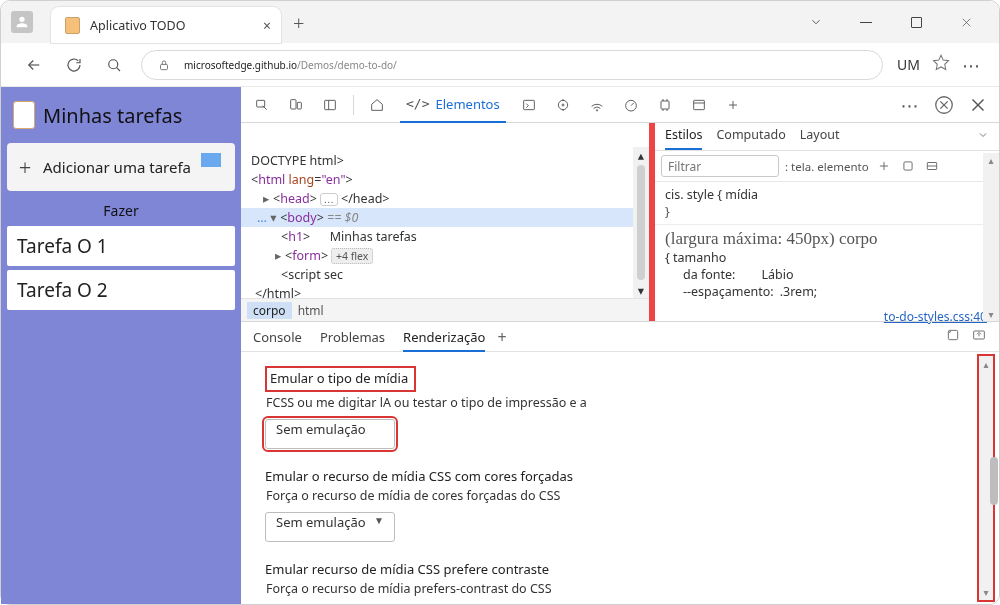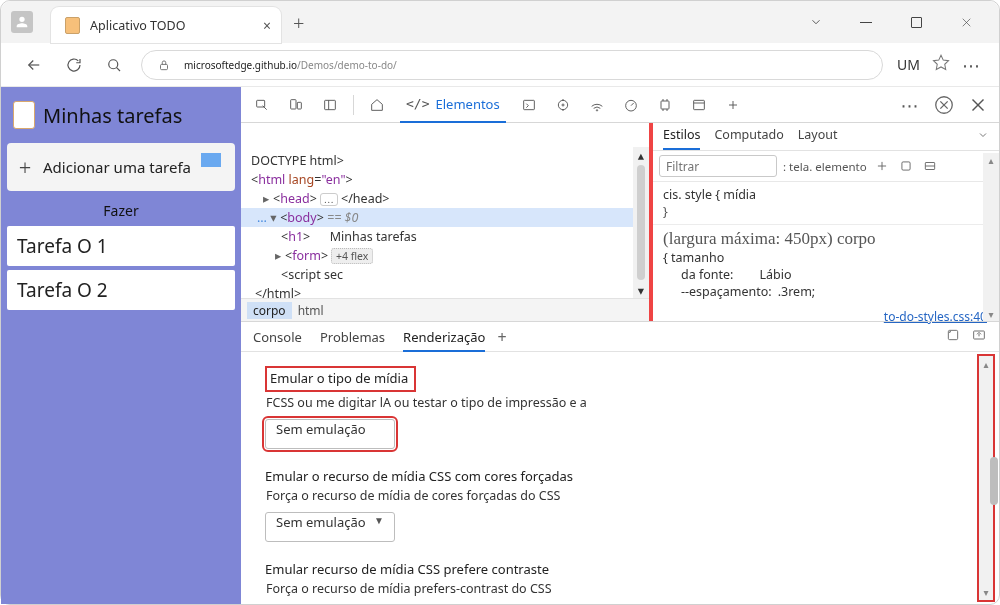--- a/index.html
+++ b/index.html
@@ -74,21 +74,21 @@
   .dom-line.sel { background: #d7e6fb; }
   .dom-hint { display:inline-block; font-family: "Segoe UI"; color:#555; background:#fff; border:1px solid #ccc; border-radius:3px; font-size:10px; padding:0 3px; margin-left:3px; }
   .flex-badge { background: #eee; border: 1px dotted #bbb; font-size: 10.5px; color:#555; padding: 0 4px; border-radius: 3px; margin-left:3px; }
   .dom-breadcrumb { position:absolute; left:0; right:0; bottom:0; height:23px; background:#f4f4f4; border-top:1px solid #e2e2e2; display:flex; align-items:center; padding-left:6px; font-size:12px; }
   .dom-breadcrumb .bc-item { padding: 0 6px; color:#555;}
   .dom-breadcrumb .bc-item.sel { background: #cfe0f6; color:#222; }
   .dom-scrollbar { position:absolute; right:0; top:0; bottom:23px; width:16px; background:#f1f1f1; display:flex; flex-direction:column; align-items:center;}
   .dom-scrollbar .arrow { height:16px; }
   .dom-scrollbar .thumb { flex:1; width:8px; background:#cfcfcf; border-radius:4px; margin:2px 0;}
 
-  .styles-pane { width: 350px; border-left: 4px solid #ef4444; display:flex; flex-direction: column; font-size:12.5px; color:#333; position: relative; }
+  .styles-pane { width: 350px; border-left: 6px solid #ef4444; display:flex; flex-direction: column; font-size:12.5px; color:#333; position: relative; }
   .styles-tabs { height: 30px; display:flex; align-items:center; gap: 14px; padding: 0 10px; border-bottom:1px solid #e2e2e2; }
   .styles-tabs .st-tab { font-size: 12.5px; color: #444; padding-bottom:5px; }
   .styles-tabs .st-tab.active { border-bottom: 2px solid #1a6ed8; color:#222; padding-top:3px; }
   .styles-tabs .chev { margin-left:auto; }
   .filterline { display:flex; align-items:center; gap:6px; padding: 4px 6px; border-bottom:1px solid #e8e8e8; }
   .filterline input { height: 22px; border:1px solid #c9c9c9; border-radius:3px; padding:0 6px; font-size:12px; width: 118px; }
   .filterline .hov { font-size:11.5px; color:#555; }
   .filterline .smico { width:18px; height:18px; display:flex; align-items:center; justify-content:center; }
   .rule-block { padding: 4px 10px; font-family: Consolas, monospace; border-bottom:1px solid #ececec; }
   .rule-block .sel-name { color:#333; }

